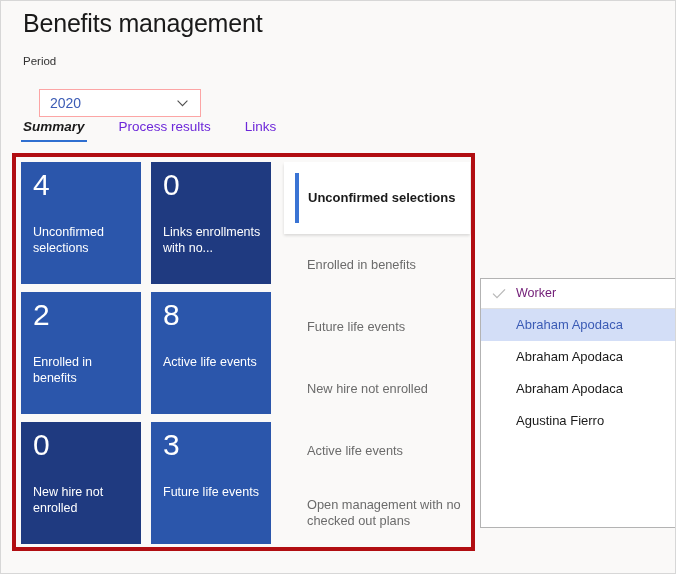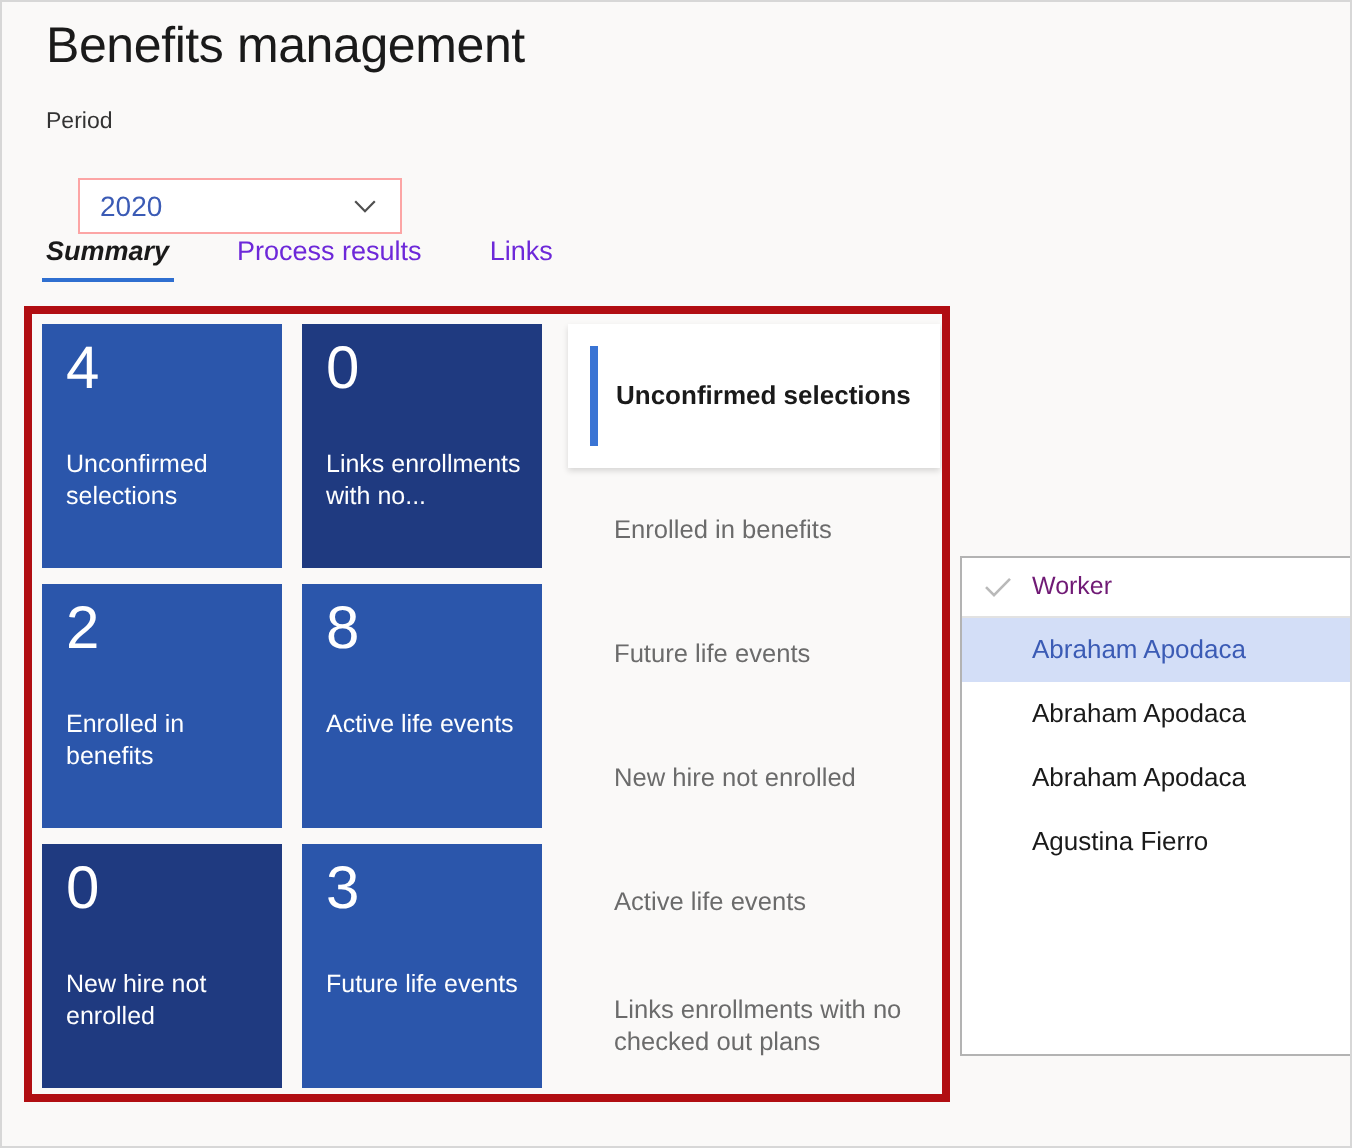--- a/index.html
+++ b/index.html
@@ -321,21 +321,21 @@
     <div class="listitem li2">
       <div class="txt">Future life events</div>
     </div>
     <div class="listitem li3">
       <div class="txt">New hire not enrolled</div>
     </div>
     <div class="listitem li4">
       <div class="txt">Active life events</div>
     </div>
     <div class="listitem li5">
-      <div class="txt">Links enrollments with no checked out plans</div>
+      <div class="txt">Open management with no checked out plans</div>
     </div>
   </div>
 
   <div class="redbox" style="border-color: rgb(177, 14, 18);"></div>
 
   <div class="flyout">
     <div class="fly-head">
       <div class="fly-check">
         <svg viewBox="0 0 14 11" width="14" height="11">
           <path d="M1 5.6 L5 9.6 L13 1.4" fill="none" stroke="#b9b9b9" stroke-width="1.3"></path>

